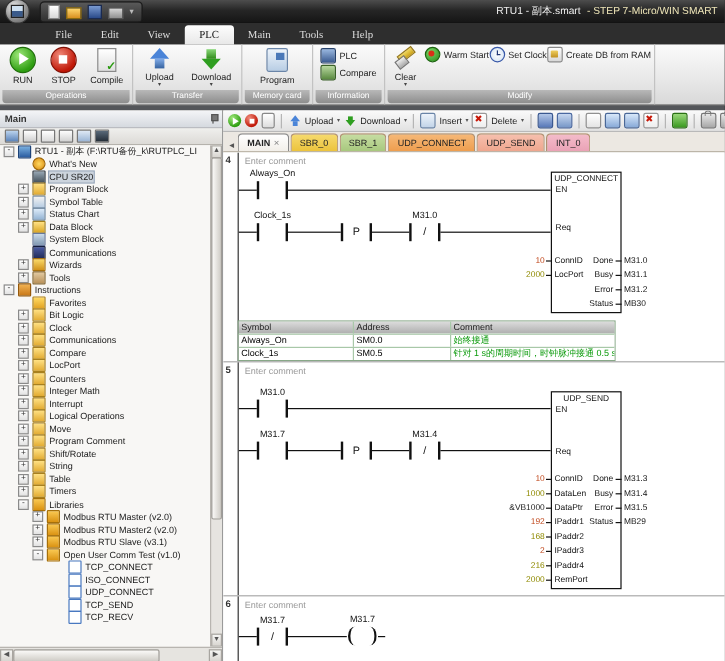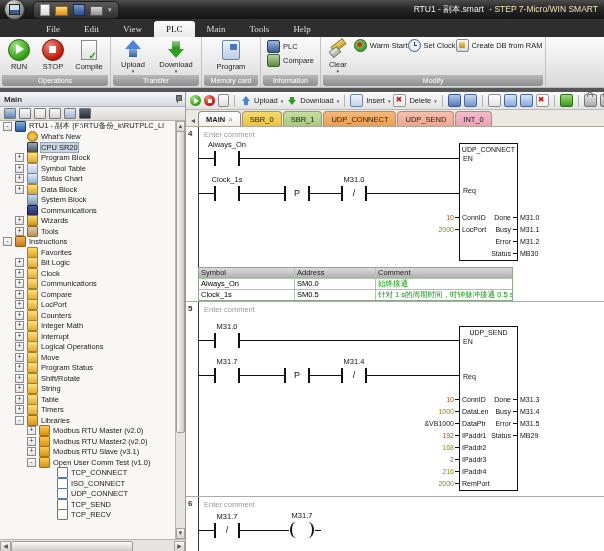--- a/index.html
+++ b/index.html
@@ -475,21 +475,21 @@
 
             <div class="trow pad1">
               <span class="exp">+</span>
               <span class="ticon i-folder"></span>
               <span class="tlabel">Move</span>
             </div>
 
             <div class="trow pad1">
               <span class="exp">+</span>
               <span class="ticon i-folder"></span>
-              <span class="tlabel">Program Status</span>
+              <span class="tlabel">Program Comment</span>
             </div>
 
             <div class="trow pad1">
               <span class="exp">+</span>
               <span class="ticon i-folder"></span>
               <span class="tlabel">Shift/Rotate</span>
             </div>
 
             <div class="trow pad1">
               <span class="exp">+</span>

